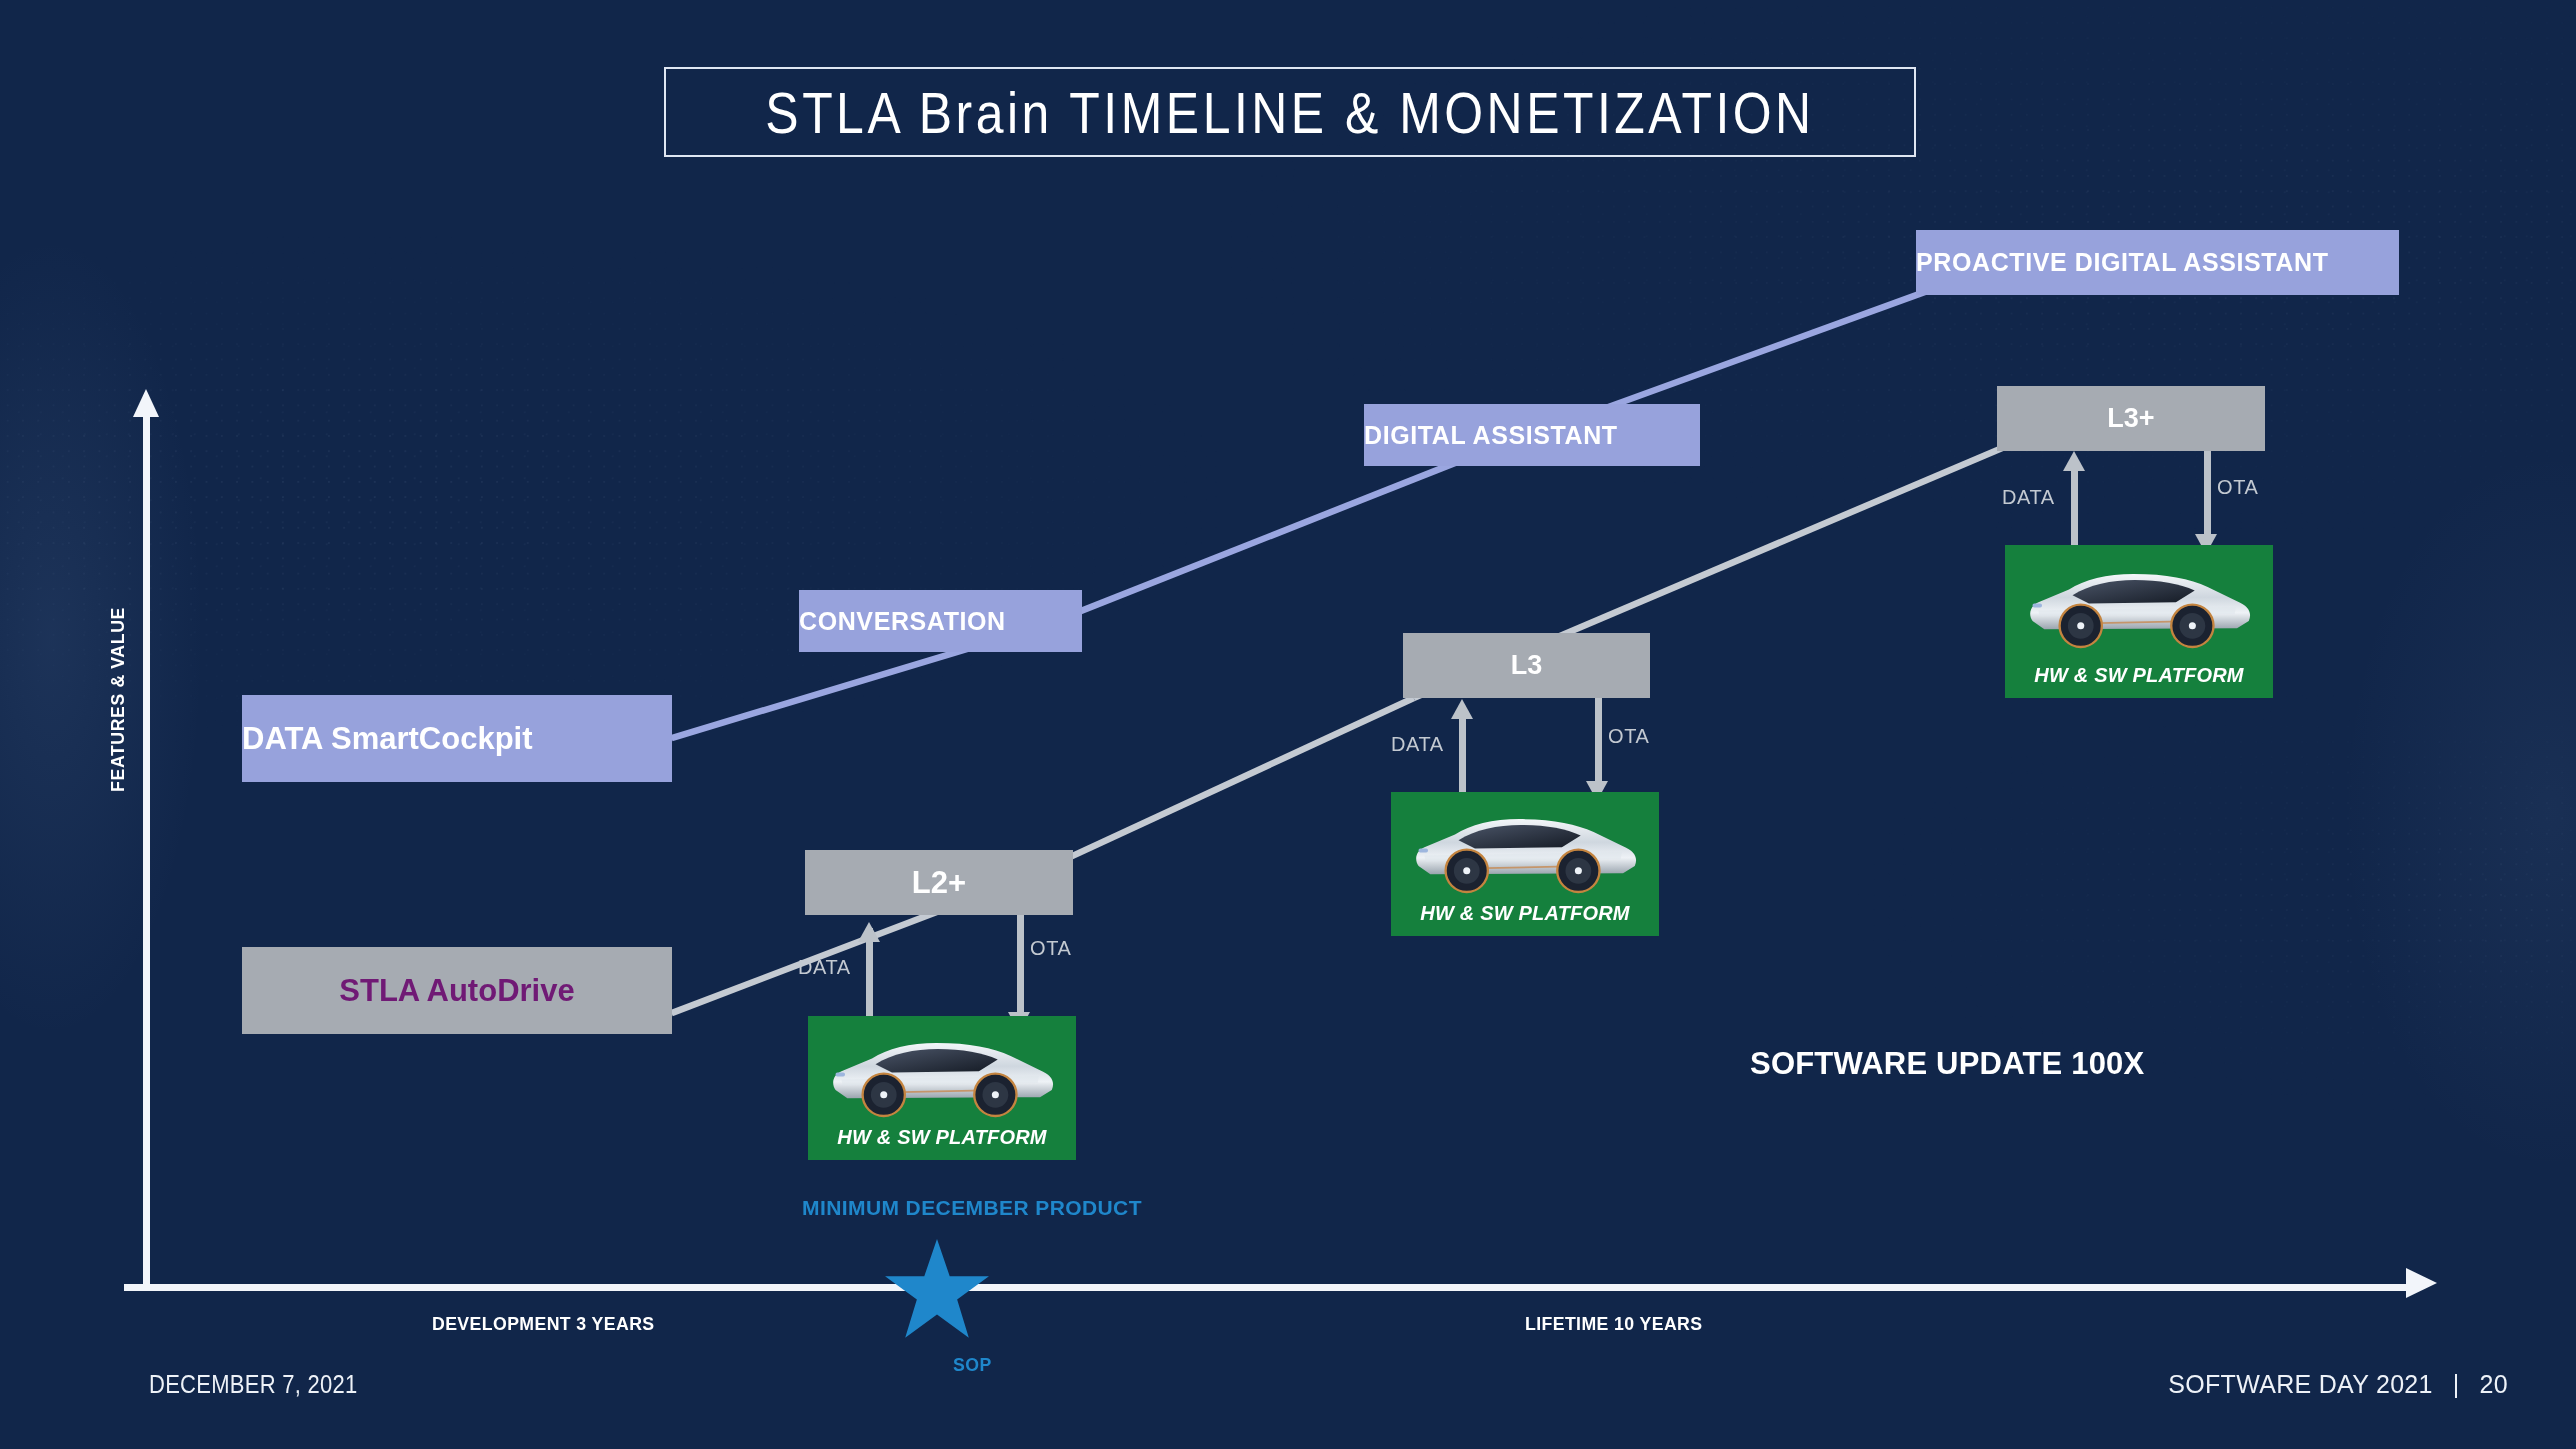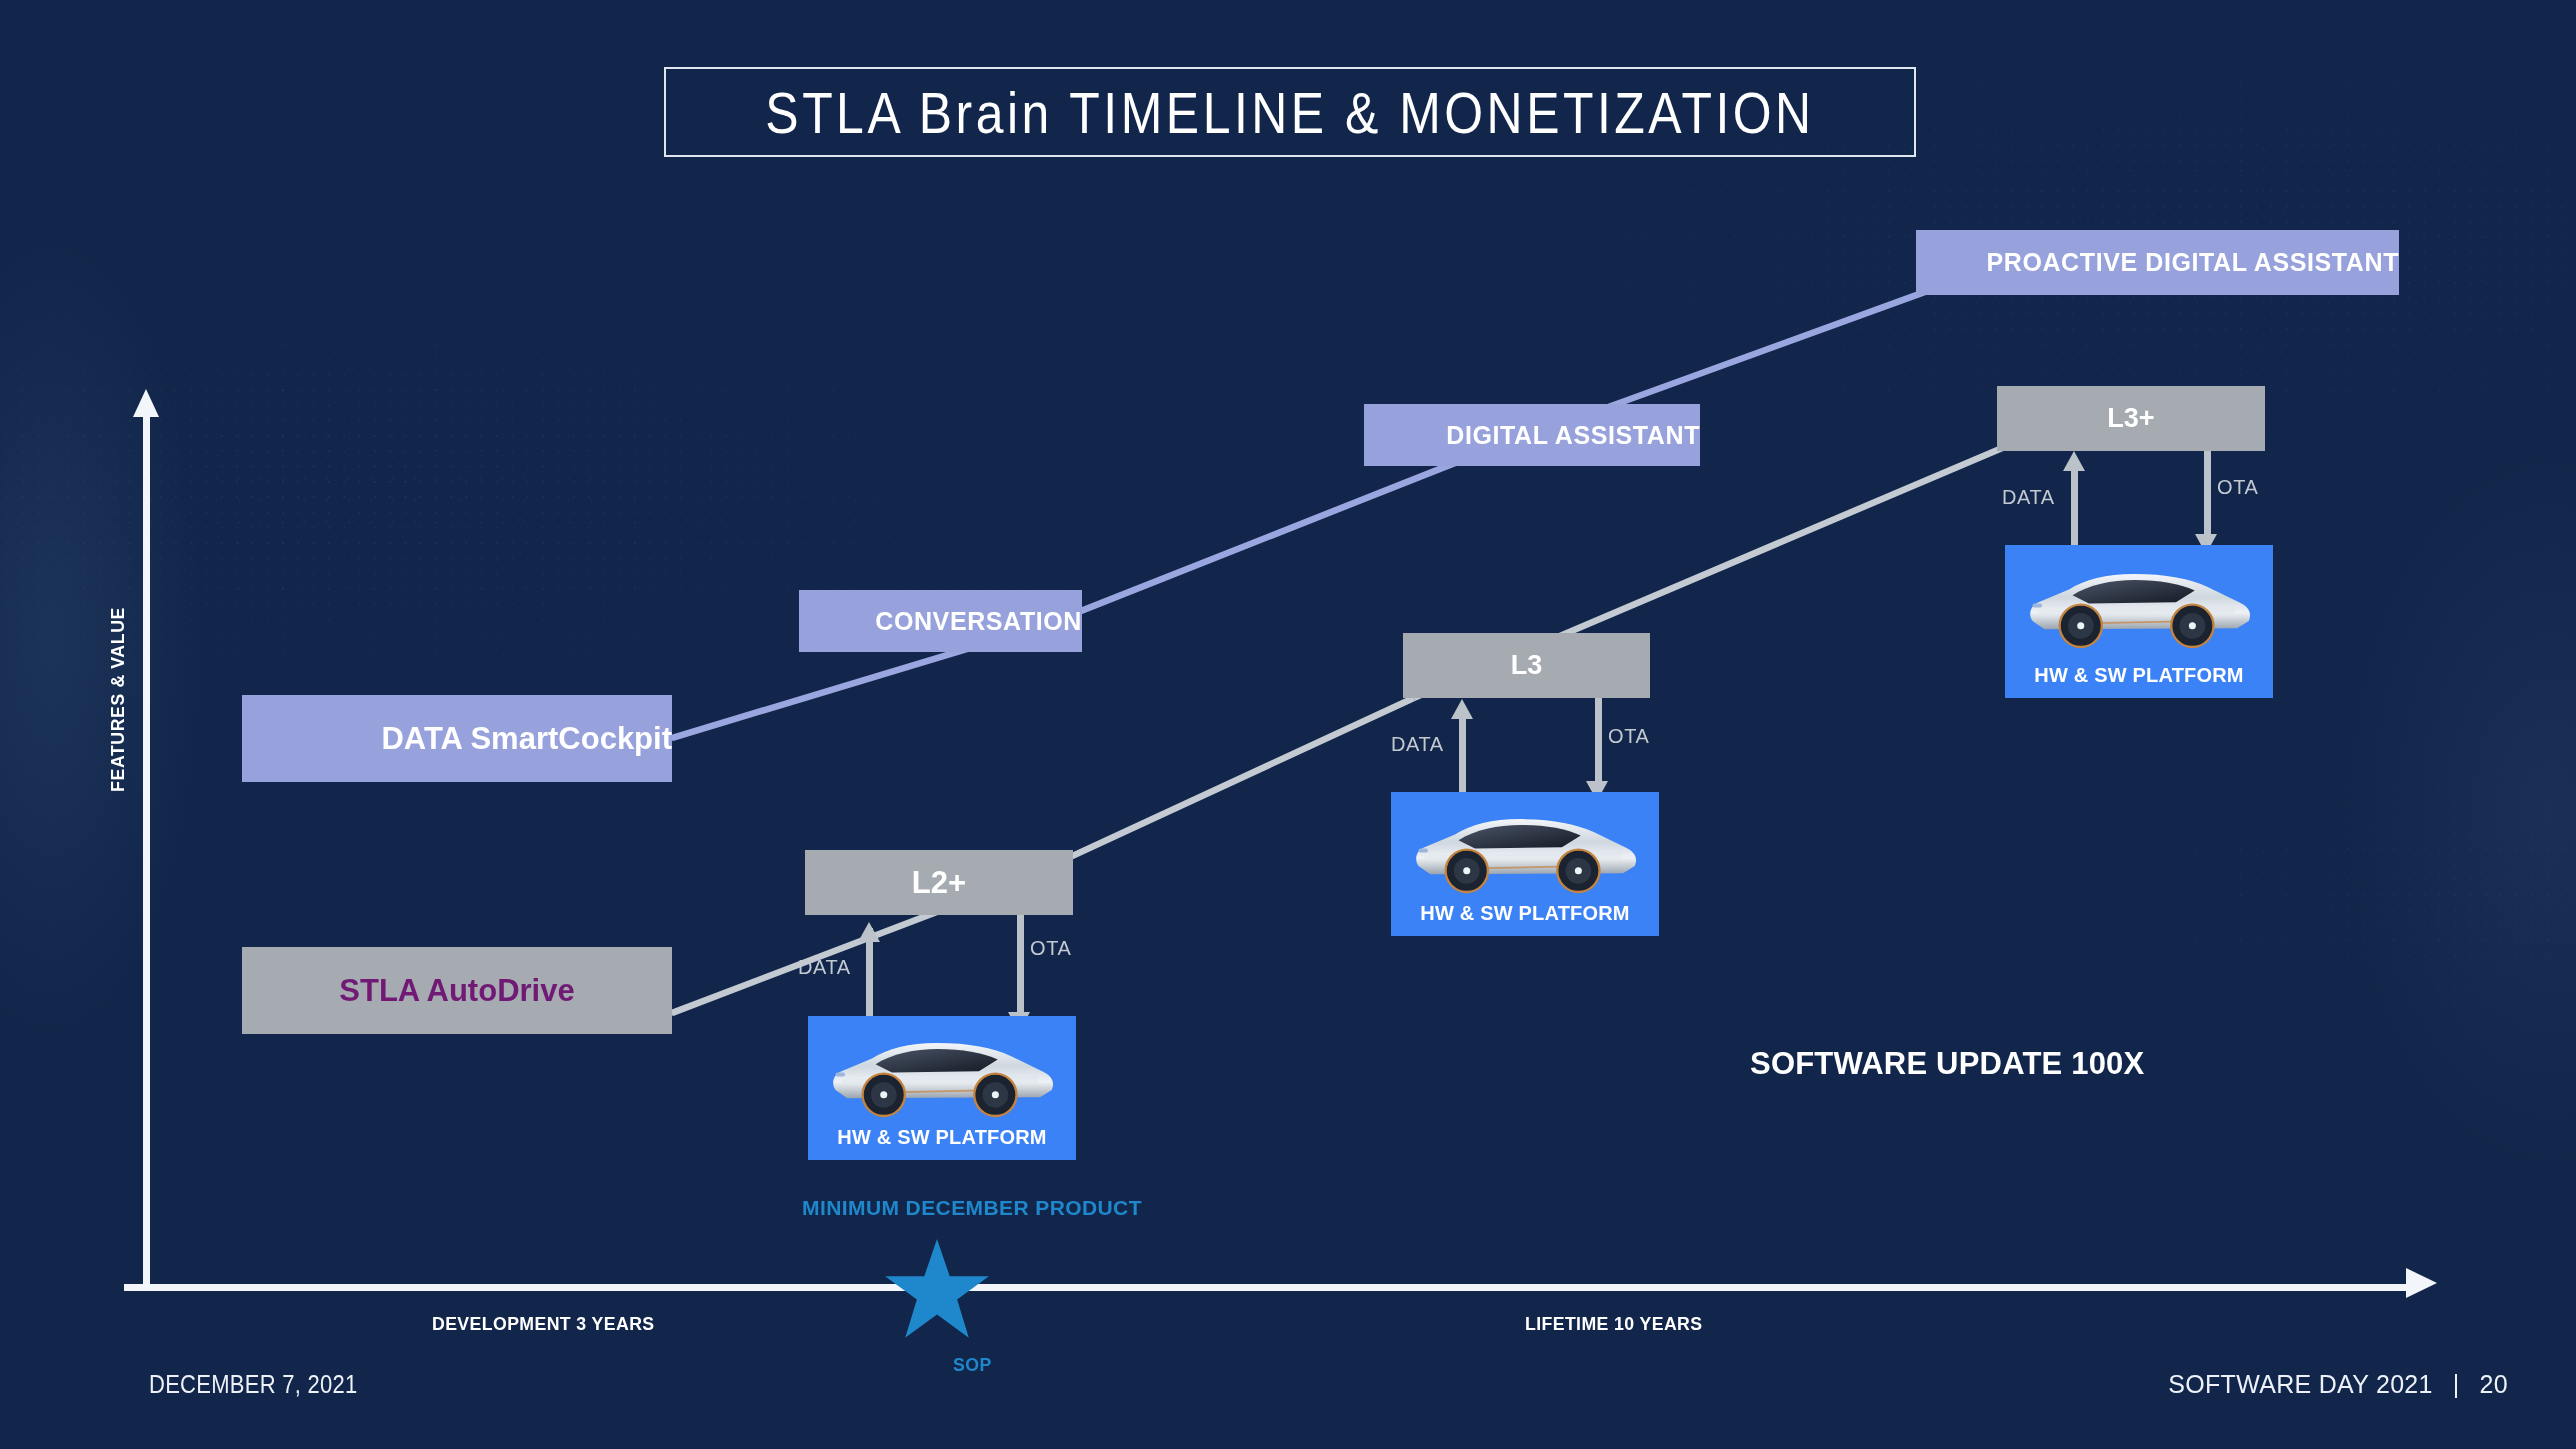--- a/index.html
+++ b/index.html
@@ -68,32 +68,32 @@
     position:absolute; left:0px; top:689px; width:236px;
     transform:rotate(-90deg); transform-origin:center;
     color:#ffffff; font-size:17.7px; font-weight:700; letter-spacing:0.6px; text-align:center;
   }
 
   
   #trend { position:absolute; left:0; top:0; width:2576px; height:1449px; }
 
   
   .blue-box {
-    position:absolute; background:#97a2dc; display:flex; align-items:center; justify-content:flex-end;
+    position:absolute; background:#97a2dc; display:flex; align-items:center; justify-content:flex-start;
     color:#ffffff; font-weight:700;
   }
   .gray-box {
     position:absolute; background:#a6abb2; display:flex; align-items:center; justify-content:center;
     color:#701a75; font-weight:700;
   }
   .tag-box { position:absolute; background:#a6abb2; display:flex; align-items:center; justify-content:center;
     color:#ffffff; font-weight:700; }
 
   
-  .car-panel { position:absolute; background:#3b82f6; }
+  .car-panel { position:absolute; background:#15803d;font-style:italic; }
   .car-caption {
     position:absolute; left:0; right:0; bottom:10.6px; text-align:center;
     color:#ffffff; font-weight:700; letter-spacing:0.2px;
   }
   .car-img { position:absolute; }
 
   
   .arrow-shaft { position:absolute; background:#bcc2c9; }
   .arrow-up-head {
     position:absolute; width:0; height:0;

